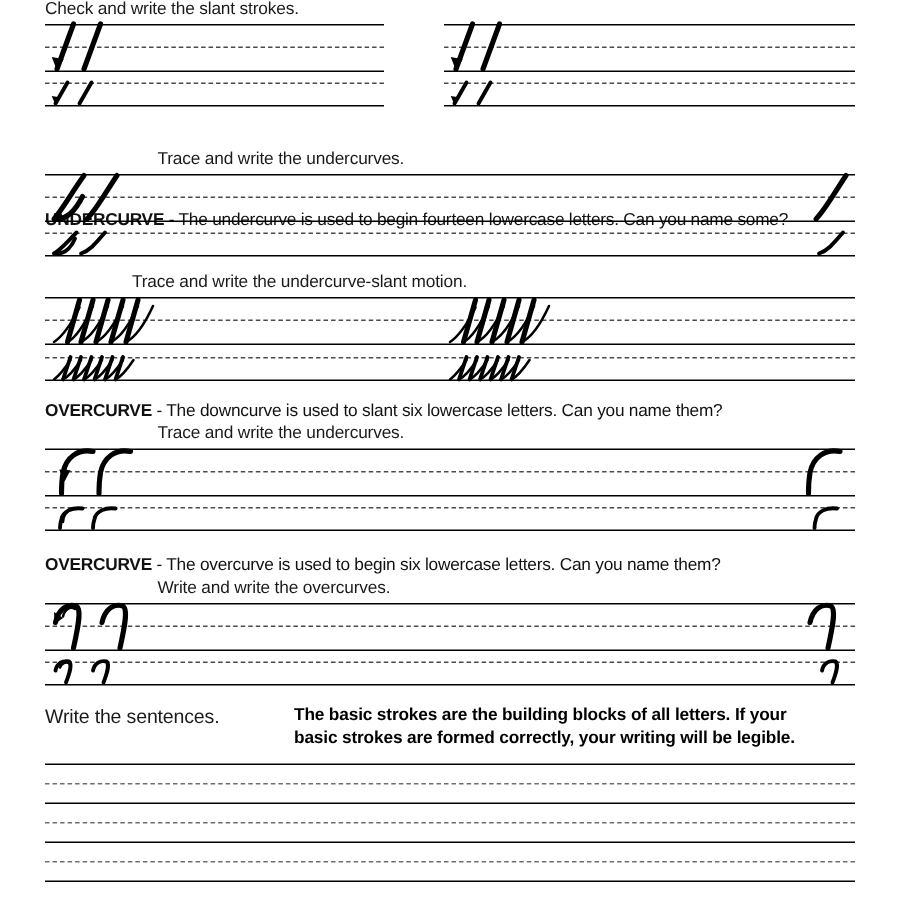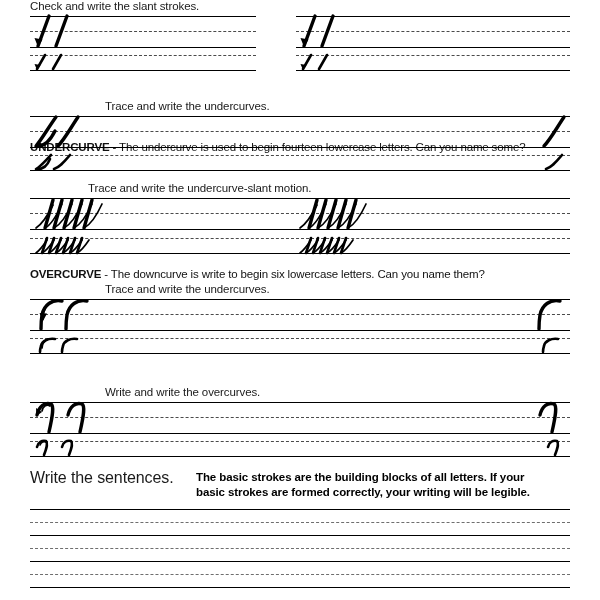--- a/index.html
+++ b/index.html
@@ -45,21 +45,21 @@
     position: absolute;
     font-size: 11.5px;
     font-weight: bold;
     line-height: 15px;
     letter-spacing: -0.1px;
     white-space: nowrap;
     color: #000000;
   }
   .side-label {
     position: absolute;
-    font-size: 16px;
+    font-size: 13px;
     line-height: 15px;
     letter-spacing: -0.1px;
     white-space: nowrap;
     color: #1a1a1a;
   }
 
   
   .ruleset {
     position: absolute;
   }
@@ -269,21 +269,21 @@
         <path class="stroke stroke-thin" d="M29 17 C33 15 37 10 41 4"></path>
         <path class="stroke stroke-med" d="M41 2 L36 17"></path>
         <path class="stroke stroke-thin" d="M36 17 C40 15 44 10 48 4"></path>
         <path class="stroke stroke-med" d="M48 2 L43 17"></path>
         <path class="stroke stroke-thin" d="M43 17 C47 15 51 10 55 4"></path>
       </svg>
     </div>
   </div>
 
   <div class="heading" style="left:30px; top:268px;">
-    <span class="term">OVERCURVE</span><span> - </span><span>The downcurve is write to begin six lowercase letters. Can you name them?</span>
+    <span class="term">OVERCURVE</span><span> - </span><span>The downcurve is used to slant six lowercase letters. Can you name them?</span>
   </div>
   <div class="instr" style="left:105px; top:283px;">Trace and write the undercurves.</div>
 
   <div class="ruleset" style="left:30px; top:299px; width:540px; height:32px;">
     <div class="rule-solid" style="top:0px;"></div>
     <div class="rule-dashed" style="top:15px;"></div>
     <div class="rule-solid thin" style="top:31px;"></div>
     <div class="glyphs">
       <svg width="75" height="34" style="left:5px; top:-1px;" viewBox="0 0 75 34">
         <path class="stroke stroke-thick" d="M27 3 C17 1 9 7 7 17 C6 23 6 28 6 31"></path>
@@ -305,20 +305,23 @@
         <path class="stroke stroke-med" d="M20 2 C13 1 7 4 6 9 C5 12 5 14 5 15"></path>
         <path class="stroke stroke-thin" d="M13 2 C9 4 7 7 7 11"></path>
         <path class="stroke stroke-med" d="M42 2 C35 1 29 4 28 9 C27 12 27 14 27 15"></path>
       </svg>
       <svg width="35" height="18" style="left:502px; top:-1px;" viewBox="0 0 35 18">
         <path class="stroke stroke-med" d="M26 2 C19 1 13 4 12 9 C11 12 11 14 11 15"></path>
       </svg>
     </div>
   </div>
 
+  <div class="heading" style="left:30px; top:371px;">
+    <span class="term">OVERCURVE</span><span> - </span><span>The overcurve is used to begin six lowercase letters. Can you name them?</span>
+  </div>
   <div class="instr" style="left:105px; top:386px;">Write and write the overcurves.</div>
 
   <div class="ruleset" style="left:30px; top:402px; width:540px; height:32px;">
     <div class="rule-solid" style="top:0px;"></div>
     <div class="rule-dashed" style="top:15px;"></div>
     <div class="rule-solid thin" style="top:31px;"></div>
     <div class="glyphs">
       <svg width="75" height="34" style="left:4px; top:-1px;" viewBox="0 0 75 34">
         <path class="stroke stroke-thick" d="M3 14 C5 5 11 1 17 3 C20 5 19 13 15 31"></path>
         <path class="stroke stroke-thin" d="M8 10 C9 5 13 3 16 5"></path>

